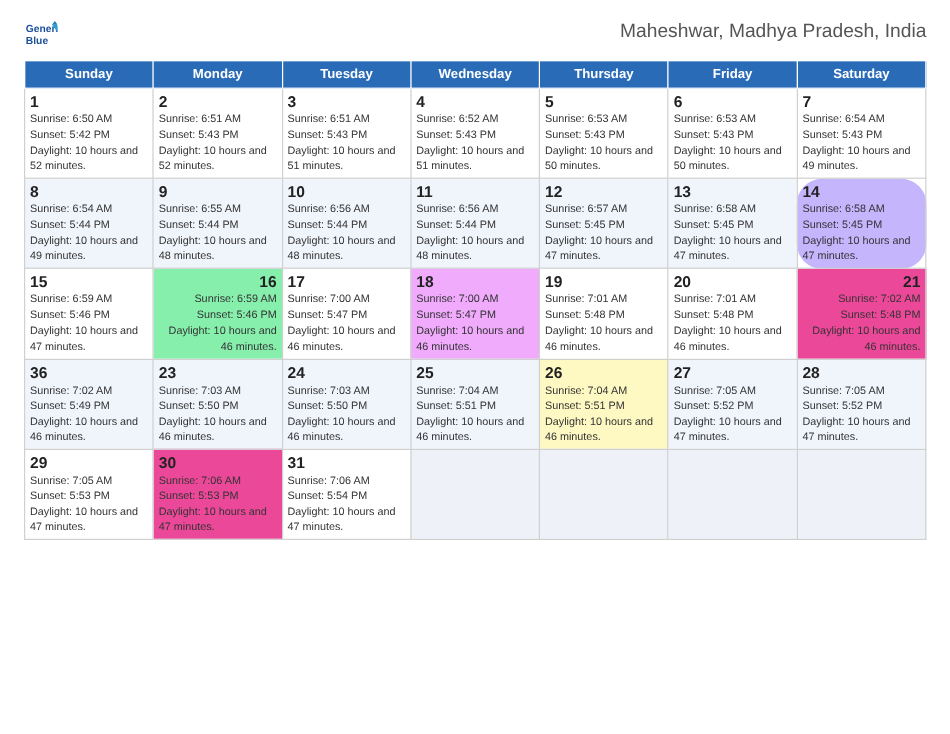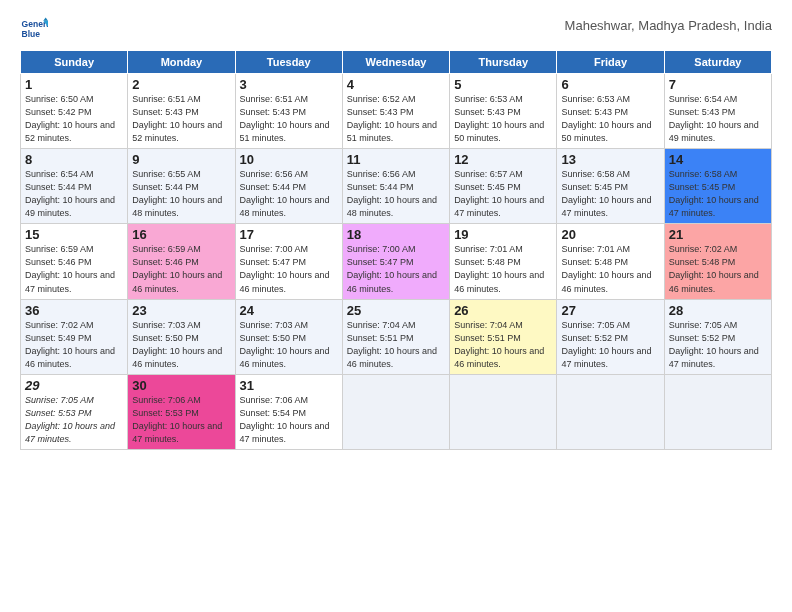--- a/index.html
+++ b/index.html
@@ -33,21 +33,21 @@
     .title-block {
       text-align: right;
     }
     .calendar-title {
       font-size: 32px;
       font-weight: bold;
       color: #333;
       line-height: 1.1;
     }
     .calendar-subtitle {
-      font-size: 13px;
+      font-size: 16px;
       color: #555;
       margin-top: 2px;
     }
     table {
       width: 100%;
       border-collapse: collapse;
       font-size: 9.5px;
     }
     .day-header {
       background-color: #2a6bb7;
@@ -170,51 +170,51 @@
             <div class="day-info">Sunrise: 6:56 AM<br>Sunset: 5:44 PM<br>Daylight: 10 hours and 48 minutes.</div>
           </td>
           <td style="background-color: rgb(240, 244, 251);">
             <span class="day-num">12</span>
             <div class="day-info">Sunrise: 6:57 AM<br>Sunset: 5:45 PM<br>Daylight: 10 hours and 47 minutes.</div>
           </td>
           <td style="background-color: rgb(240, 244, 251);">
             <span class="day-num">13</span>
             <div class="day-info">Sunrise: 6:58 AM<br>Sunset: 5:45 PM<br>Daylight: 10 hours and 47 minutes.</div>
           </td>
-          <td style="background-color: #3b82f6;">
+          <td style="background-color: #c4b5fd; border-radius: 21px;">
             <span class="day-num">14</span>
             <div class="day-info">Sunrise: 6:58 AM<br>Sunset: 5:45 PM<br>Daylight: 10 hours and 47 minutes.</div>
           </td>
         </tr>
         <tr>
           <td style="background-color: rgb(255, 255, 255);">
             <span class="day-num">15</span>
             <div class="day-info">Sunrise: 6:59 AM<br>Sunset: 5:46 PM<br>Daylight: 10 hours and 47 minutes.</div>
           </td>
-          <td style="background-color: #f9a8d4;">
+          <td style="background-color: #86efac; text-align: right;">
             <span class="day-num">16</span>
             <div class="day-info">Sunrise: 6:59 AM<br>Sunset: 5:46 PM<br>Daylight: 10 hours and 46 minutes.</div>
           </td>
           <td style="background-color: rgb(255, 255, 255);">
             <span class="day-num">17</span>
             <div class="day-info">Sunrise: 7:00 AM<br>Sunset: 5:47 PM<br>Daylight: 10 hours and 46 minutes.</div>
           </td>
           <td style="background-color: #f0abfc;">
             <span class="day-num">18</span>
             <div class="day-info">Sunrise: 7:00 AM<br>Sunset: 5:47 PM<br>Daylight: 10 hours and 46 minutes.</div>
           </td>
           <td style="background-color: rgb(255, 255, 255);">
             <span class="day-num">19</span>
             <div class="day-info">Sunrise: 7:01 AM<br>Sunset: 5:48 PM<br>Daylight: 10 hours and 46 minutes.</div>
           </td>
           <td style="background-color: rgb(255, 255, 255);">
             <span class="day-num">20</span>
             <div class="day-info">Sunrise: 7:01 AM<br>Sunset: 5:48 PM<br>Daylight: 10 hours and 46 minutes.</div>
           </td>
-          <td style="background-color: #fca5a5;">
+          <td style="background-color: #ec4899; text-align: right;">
             <span class="day-num">21</span>
             <div class="day-info">Sunrise: 7:02 AM<br>Sunset: 5:48 PM<br>Daylight: 10 hours and 46 minutes.</div>
           </td>
         </tr>
         <tr>
           <td style="background-color: rgb(240, 244, 251);">
             <span class="day-num">36</span>
             <div class="day-info">Sunrise: 7:02 AM<br>Sunset: 5:49 PM<br>Daylight: 10 hours and 46 minutes.</div>
           </td>
           <td style="background-color: rgb(240, 244, 251);">
@@ -236,21 +236,21 @@
           <td style="background-color: rgb(240, 244, 251);">
             <span class="day-num">27</span>
             <div class="day-info">Sunrise: 7:05 AM<br>Sunset: 5:52 PM<br>Daylight: 10 hours and 47 minutes.</div>
           </td>
           <td style="background-color: rgb(240, 244, 251);">
             <span class="day-num">28</span>
             <div class="day-info">Sunrise: 7:05 AM<br>Sunset: 5:52 PM<br>Daylight: 10 hours and 47 minutes.</div>
           </td>
         </tr>
         <tr>
-          <td style="background-color: rgb(255, 255, 255); font-style: italic;">
+          <td style="background-color: rgb(255, 255, 255);">
             <span class="day-num">29</span>
             <div class="day-info">Sunrise: 7:05 AM<br>Sunset: 5:53 PM<br>Daylight: 10 hours and 47 minutes.</div>
           </td>
           <td style="background-color: #ec4899;">
             <span class="day-num">30</span>
             <div class="day-info">Sunrise: 7:06 AM<br>Sunset: 5:53 PM<br>Daylight: 10 hours and 47 minutes.</div>
           </td>
           <td style="background-color: rgb(255, 255, 255);">
             <span class="day-num">31</span>
             <div class="day-info">Sunrise: 7:06 AM<br>Sunset: 5:54 PM<br>Daylight: 10 hours and 47 minutes.</div>

